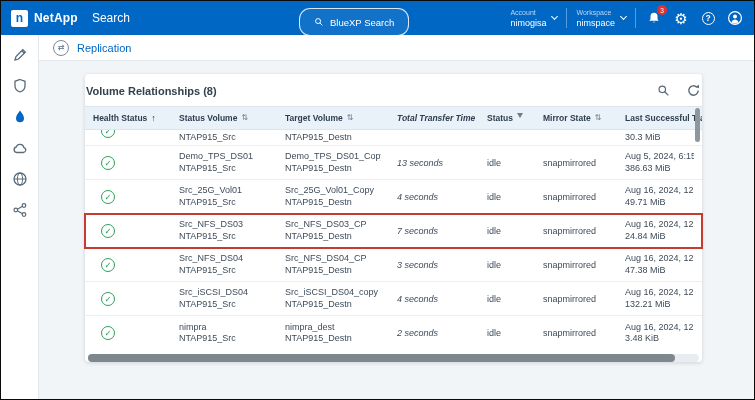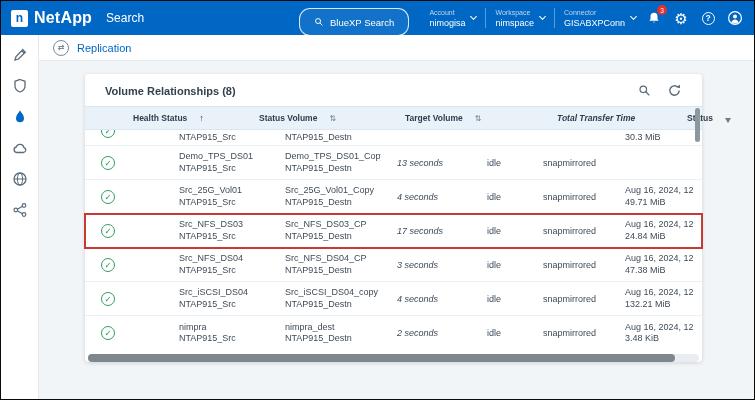--- a/index.html
+++ b/index.html
@@ -3,21 +3,21 @@
 <meta charset="utf-8">
 <style>
   * { margin:0; padding:0; box-sizing:border-box; }
   html,body { width:755px; height:400px; font-family:"Liberation Sans", sans-serif; background:#fff; }
   .frame { width:755px; height:400px; border:1px solid #0a0a0a; overflow:hidden; display:flex; flex-direction:column; background:#fff; }
 
   
   .topbar { height:34px; flex:none; background:#0067C5; display:flex; align-items:center; padding:0 10px; position:relative; color:#fff; }
   .brand { display:flex; align-items:center; gap:6px; }
   .logo-mark { width:17px; height:17px; background:#fff; border-radius:2px; color:#0067C5; font-weight:bold; font-size:12px; display:flex; align-items:center; justify-content:center; }
-  .brand-name { font-size:16px; font-weight:bold; letter-spacing:.2px; }
+  .brand-name { font-size:12px; font-weight:bold; letter-spacing:.2px; }
   .app-name { font-size:12px; margin-left:8px; font-weight:normal; }
   .search-pill { position:absolute; left:298px; top:7px; height:20px; display:flex; align-items:center; gap:6px; padding:13px 14px; border:1px solid rgba(255,255,255,.85); border-radius:11px; background:rgba(255,255,255,.07); color:#fff; font-size:9.5px; cursor:pointer; }
   .topright { margin-left:auto; display:flex; align-items:center; gap:9px; }
   .selector { display:flex; align-items:center; gap:6px; cursor:pointer; }
   .sel-text { display:flex; flex-direction:column; line-height:10px; }
   .sel-label { font-size:7px; color:#BBD7F0; }
   .sel-value { font-size:9px; color:#fff; }
   .chev { width:5px; height:5px; border-right:1.3px solid #fff; border-bottom:1.3px solid #fff; transform:rotate(45deg); margin-top:-3px; }
   .vdiv { width:1px; height:20px; background:rgba(255,255,255,.35); }
   .icon-btn { position:relative; display:flex; align-items:center; justify-content:center; width:18px; height:18px; cursor:pointer; }
@@ -31,29 +31,29 @@
   .side-ic { width:16px; height:16px; color:#5A6B7B; cursor:pointer; }
   .side-ic.active { color:#0067C5; }
   .main { flex:1; display:flex; flex-direction:column; min-width:0; }
   .crumbbar { height:26px; flex:none; background:#fff; border-bottom:1px solid #E3E8ED; display:flex; align-items:center; gap:8px; padding-left:14px; }
   .bc-circle { width:16px; height:16px; border:1.2px solid #7A8A99; border-radius:50%; color:#5A6B7B; font-size:8px; display:flex; align-items:center; justify-content:center; }
   .bc-title { color:#0067C5; font-size:11px; cursor:pointer; }
   .content { flex:1; background:#F2F5F8; overflow:hidden; }
 
   
   .card { margin:13px 52px 0 46px; background:#fff; border-radius:4px; box-shadow:0 1px 4px rgba(0,0,0,.14); }
-  .card-head { display:flex; align-items:center; justify-content:space-between; padding:9px 20px 8px; }
+  .card-head { display:flex; align-items:center; justify-content:space-between; padding:9px 1px 8px; }
   .card-title { font-size:11px; font-weight:bold; color:#33424F; }
   .card-actions { display:flex; align-items:center; gap:16px; color:#5A6B7B; }
   .act-ic { width:13px; height:13px; cursor:pointer; }
 
   
   .table { position:relative; }
   .thead { display:flex; align-items:center; height:24px; background:#E9F1F9; border-top:1px solid #DCE5EE; border-bottom:1px solid #DCE5EE; font-size:8.5px; font-weight:bold; color:#2F3E4D; }
-  .th { display:flex; align-items:flex-end; gap:12px; cursor:pointer;margin-left:40px; }
+  .th { display:flex; align-items:flex-start; gap:4px; cursor:pointer; }
   .td,.th { padding:0 8px; flex:none; overflow:hidden; white-space:nowrap; }
   .c1 { width:86px; } .c2 { width:106px; } .c3 { width:112px; } .c4 { width:90px;font-style:italic; }
   .c5 { width:56px; } .c6 { width:82px; } .c7 { flex:1 1 auto; min-width:0; }
   .sort { font-size:8px; color:#6B7C8C; font-weight:normal; }
   .sort-asc { font-size:9px; color:#2F3E4D; font-weight:bold; }
   .funnel { width:0; height:0; border-left:3.5px solid transparent; border-right:3.5px solid transparent; border-top:5px solid #6B7C8C; }
 
   .trow { display:flex; align-items:center; height:34px; border-bottom:1px solid #EAEFF4; font-size:9px; color:#3E4B59; background:#fff; cursor:pointer; }
   .trow.partial { height:16px; overflow:hidden; align-items:flex-end; }
   .trow.partial .td { padding-bottom:2px; }
@@ -98,27 +98,20 @@
       </div>
       <div class="vdiv"></div>
       <div class="selector">
         <div class="sel-text">
           <span class="sel-label">Workspace</span>
           <span class="sel-value">nimspace</span>
         </div>
         <span class="chev"></span>
       </div>
       <div class="vdiv"></div>
-      <div class="selector">
-        <div class="sel-text">
-          <span class="sel-label">Connector</span>
-          <span class="sel-value">GISABXPConn</span>
-        </div>
-        <span class="chev"></span>
-      </div>
 
       <div class="icon-btn">
         <svg width="14" height="14" viewBox="0 0 16 16">
             <path d="M8 2a4 4 0 0 1 4 4v3l1.3 2.2H2.7L4 9V6a4 4 0 0 1 4-4z" fill="#fff"></path>
             <path d="M6.7 12.2a1.4 1.4 0 0 0 2.6 0z" fill="#fff"></path>
           </svg>
         <span class="badge">3</span>
       </div>
       <div class="icon-btn">
         <span class="gear-glyph">⚙</span>
@@ -247,20 +240,24 @@
                   <div class="l1">Demo_TPS_DS01</div>
                   <div class="l2">NTAP915_Src</div>
                 </div>
               <div class="td c3">
                   <div class="l1">Demo_TPS_DS01_Copy</div>
                   <div class="l2">NTAP915_Destn</div>
                 </div>
               <div class="td c4">13 seconds</div>
               <div class="td c5">idle</div>
               <div class="td c6">snapmirrored</div>
+              <div class="td c7">
+                  <div class="l1">Aug 5, 2024, 6:15</div>
+                  <div class="l2">386.63 MiB</div>
+                </div>
             </div>
 
             <div class="trow">
               <div class="td c1">
                   <span class="chk">✓</span>
                 </div>
               <div class="td c2">
                   <div class="l1">Src_25G_Vol01</div>
                   <div class="l2">NTAP915_Src</div>
                 </div>
@@ -282,21 +279,21 @@
                   <span class="chk">✓</span>
                 </div>
               <div class="td c2">
                   <div class="l1">Src_NFS_DS03</div>
                   <div class="l2">NTAP915_Src</div>
                 </div>
               <div class="td c3">
                   <div class="l1">Src_NFS_DS03_CP</div>
                   <div class="l2">NTAP915_Destn</div>
                 </div>
-              <div class="td c4">17 seconds</div>
+              <div class="td c4">7 seconds</div>
               <div class="td c5">idle</div>
               <div class="td c6">snapmirrored</div>
               <div class="td c7">
                   <div class="l1">Aug 16, 2024, 12:</div>
                   <div class="l2">24.84 MiB</div>
                 </div>
             </div>
 
             <div class="trow">
               <div class="td c1">

